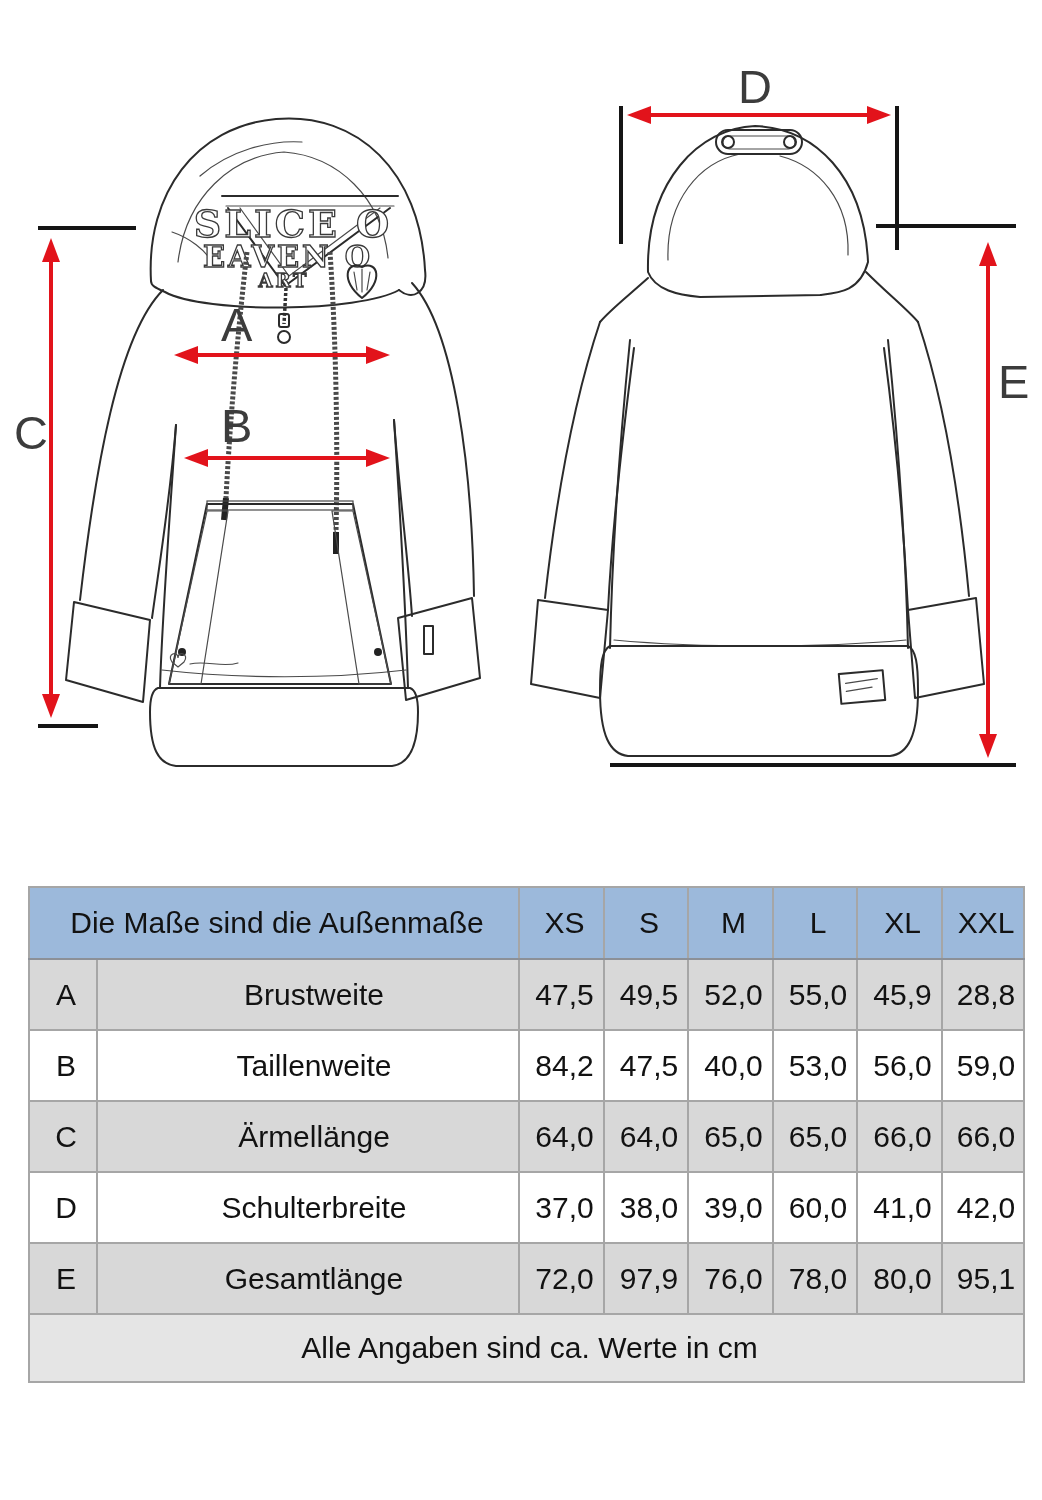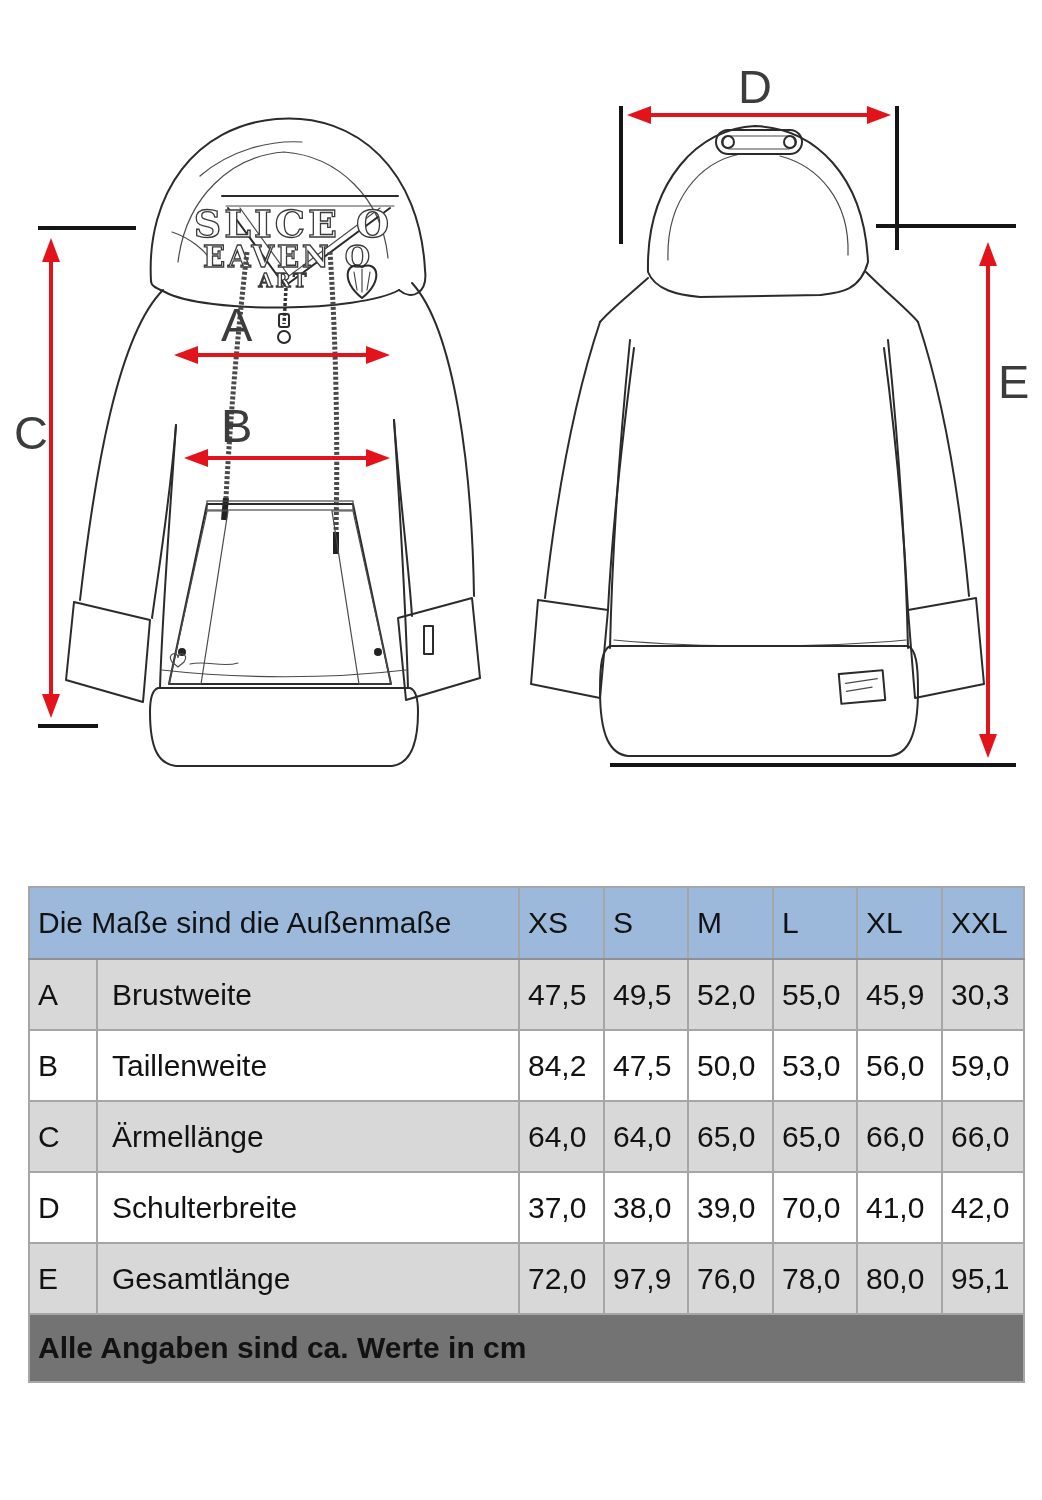--- a/index.html
+++ b/index.html
@@ -4,28 +4,28 @@
 <style>
   html,body{margin:0;padding:0;background:#ffffff;}
   .canvas{position:relative;width:1042px;height:1500px;background:#fff;
           font-family:"Liberation Sans",sans-serif;overflow:hidden;}
   svg.diagram{position:absolute;top:0;left:0;}
 
   
   table.tbl{position:absolute;left:28px;top:886px;width:995px;
             border-collapse:collapse;table-layout:fixed;
             font-size:30px;color:#121212;}
-  .tbl th,.tbl td{border:2px solid #a6a6a6;font-weight:normal;text-align:left;
+  .tbl th,.tbl td{border:2px solid #a6a6a6;font-weight:normal;text-align:center;
                   vertical-align:middle;padding:0 2px 0 8px;white-space:nowrap;overflow:hidden;}
   .tbl tr.head th{background:#9cb9db;height:70px;border-bottom:2px solid #8c9097;}
   .tbl tr.r{height:71px;}
   .tbl tr.gray td{background:#d8d8d8;}
   .tbl tr.white td{background:#ffffff;}
   .tbl td.name{padding-left:14px;margin-top:40px;}
-  .tbl tr.foot td{background:#737373;height:66px;font-weight:bold;}
+  .tbl tr.foot td{background:#e5e5e5;height:66px;}
 
   
   .ln{fill:none;stroke:#2b2b2b;stroke-width:2;stroke-linecap:round;stroke-linejoin:round;}
   .thin{fill:none;stroke:#4a4a4a;stroke-width:1.2;stroke-linecap:round;}
   .blk{stroke:#151515;stroke-width:4;stroke-linecap:butt;}
   .red{stroke-width:4;stroke-linecap:butt;}
   .lbl{font-family:"Liberation Sans",sans-serif;font-size:47px;fill:#3c3c3c;}
   .hoodprint{font-family:"DejaVu Serif",serif;font-weight:bold;fill:#ffffff;
              stroke:#3a3a3a;stroke-width:1.3;letter-spacing:3px;text-anchor:middle;}
 </style>
@@ -204,29 +204,29 @@
       </tr>
 
       <tr class="r gray">
         <td>A</td>
         <td class="name">Brustweite</td>
         <td>47,5</td>
         <td>49,5</td>
         <td>52,0</td>
         <td>55,0</td>
         <td>45,9</td>
-        <td>30,3</td>
+        <td>28,8</td>
       </tr>
 
       <tr class="r white">
         <td>B</td>
         <td class="name">Taillenweite</td>
         <td>84,2</td>
         <td>47,5</td>
-        <td>50,0</td>
+        <td>40,0</td>
         <td>53,0</td>
         <td>56,0</td>
         <td>59,0</td>
       </tr>
 
       <tr class="r gray">
         <td>C</td>
         <td class="name">Ärmellänge</td>
         <td>64,0</td>
         <td>64,0</td>
@@ -235,21 +235,21 @@
         <td>66,0</td>
         <td>66,0</td>
       </tr>
 
       <tr class="r white">
         <td>D</td>
         <td class="name">Schulterbreite</td>
         <td>37,0</td>
         <td>38,0</td>
         <td>39,0</td>
-        <td>70,0</td>
+        <td>60,0</td>
         <td>41,0</td>
         <td>42,0</td>
       </tr>
 
       <tr class="r gray">
         <td>E</td>
         <td class="name">Gesamtlänge</td>
         <td>72,0</td>
         <td>97,9</td>
         <td>76,0</td>

